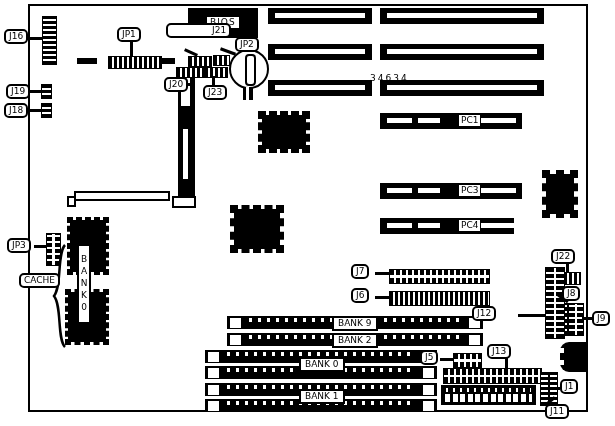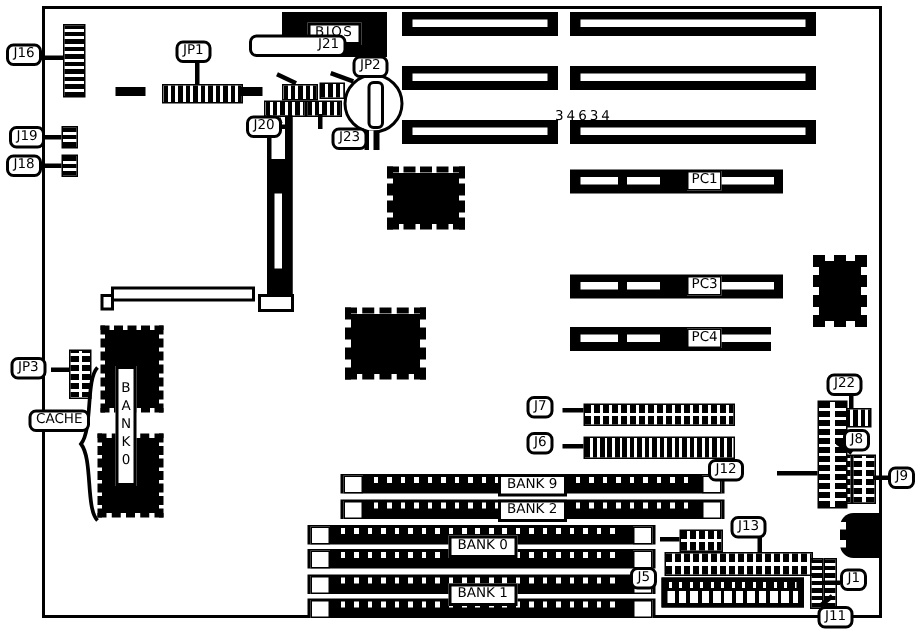--- a/index.html
+++ b/index.html
@@ -210,29 +210,29 @@
   <div class="ptr" style="left:505px;top:358px;width:3px;height:10px;"></div>
   <div class="ptr" style="left:440px;top:358px;width:13px;height:3px;"></div>
   <div class="ptr" style="left:548px;top:387px;width:12px;height:3px;"></div>
   <div class="ptr" style="left:546px;top:399px;width:10px;height:3px;transform:rotate(140deg);"></div>
 
   <div class="co" style="left:4px;top:29px;">J16</div>
   <div class="co" style="left:117px;top:27px;">JP1</div>
   <div class="co" style="left:166px;top:23px;padding-left:44px;">J21</div>
   <div class="co" style="left:235px;top:37px;">JP2</div>
   <div class="co" style="left:164px;top:77px;">J20</div>
-  <div class="co" style="left:203px;top:85px;margin-left:18px;">J23</div>
+  <div class="co" style="left:203px;top:85px;">J23</div>
   <div class="co" style="left:6px;top:84px;">J19</div>
   <div class="co" style="left:4px;top:103px;">J18</div>
   <div class="co" style="left:7px;top:238px;">JP3</div>
   <div class="co" style="left:19px;top:273px;">CACHE</div>
   <div class="co" style="left:351px;top:264px;">J7</div>
   <div class="co" style="left:351px;top:288px;">J6</div>
   <div class="co" style="left:551px;top:249px;">J22</div>
   <div class="co" style="left:562px;top:286px;">J8</div>
   <div class="co" style="left:592px;top:311px;">J9</div>
   <div class="co" style="left:472px;top:306px;">J12</div>
   <div class="co" style="left:487px;top:344px;">J13</div>
-  <div class="co" style="left:420px;top:350px;margin-top:28px;">J5</div>
+  <div class="co" style="left:420px;top:350px;">J5</div>
   <div class="co" style="left:560px;top:379px;">J1</div>
   <div class="co" style="left:545px;top:404px;">J11</div>
 
 </div>
 
 </body></html>

